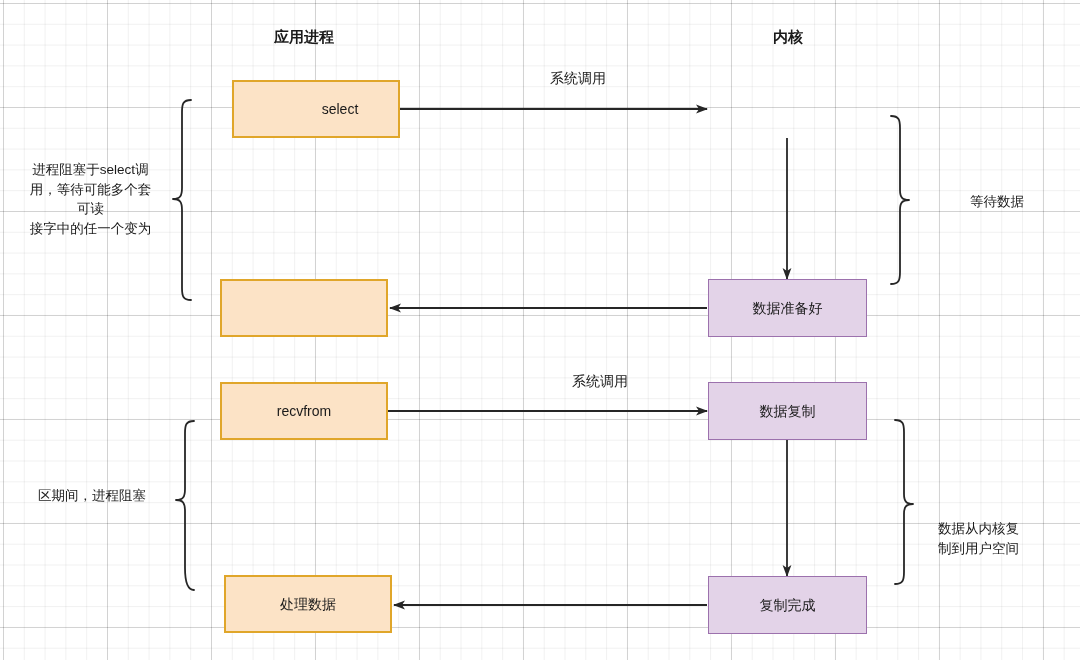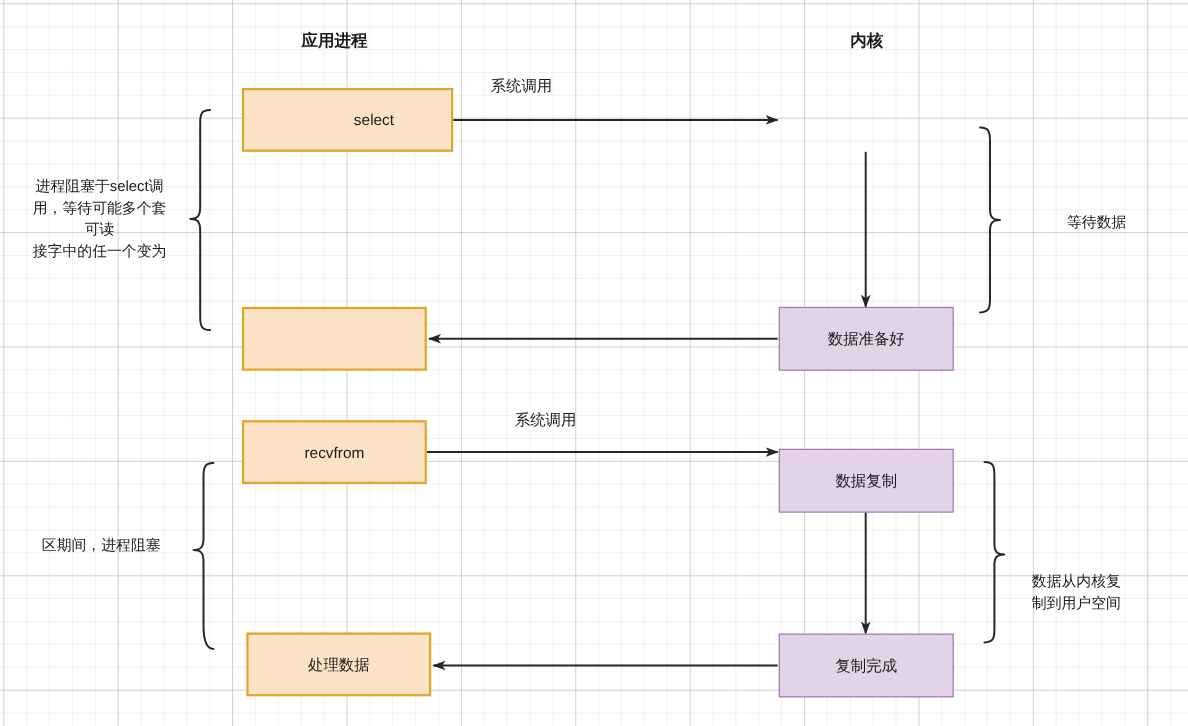--- a/index.html
+++ b/index.html
@@ -62,21 +62,21 @@
   }
   .node.kernel {
     background: #e3d3e8;
     border: 1px solid #9c71ad;
   }
   .edge-label {
     position: absolute;
     font-size: 14px;
     color: #1a1a1a;
     white-space: nowrap;
-    text-align: left;
+    text-align: right;
   }
   .annot {
     position: absolute;
     font-size: 13.5px;
     color: #1a1a1a;
     line-height: 1.45;
     text-align: center;
   }
 </style>
 </head>
@@ -153,32 +153,32 @@
                C 906 504, 904 507, 904 514
                L 904 572
                C 904 580, 903 584, 895 584" fill="none" stroke="#262626" stroke-width="1.8" stroke-linecap="round" stroke-linejoin="round"></path>
     </g>
   </svg>
 
   <div class="col-header" style="left:224px; top:28px; width:160px;">应用进程</div>
 
   <div class="col-header" style="left:708px; top:28px; width:160px;">内核</div>
 
-  <div class="node app" style="left:220px; top:80px; width:192px; height:58px;padding-left:48px;">select</div>
+  <div class="node app" style="left:232px; top:80px; width:168px; height:58px;padding-left:48px;">select</div>
 
   <div class="node app" style="left:220px; top:279px; width:168px; height:58px;"></div>
 
   <div class="node app" style="left:220px; top:382px; width:168px; height:58px;">recvfrom</div>
 
   <div class="node app" style="left:224px; top:575px; width:168px; height:58px;">处理数据</div>
 
 
   <div class="node kernel" style="left:708px; top:279px; width:159px; height:58px;">数据准备好</div>
 
-  <div class="node kernel" style="left:708px; top:382px; width:159px; height:58px;margin-top:26px;">数据复制</div>
+  <div class="node kernel" style="left:708px; top:382px; width:159px; height:58px;">数据复制</div>
 
   <div class="node kernel" style="left:708px; top:576px; width:159px; height:58px;">复制完成</div>
 
   <div class="edge-label" style="left:446px; top:70px; width:160px;">系统调用</div>
 
 
   <div class="edge-label" style="left:468px; top:373px; width:160px;">系统调用</div>
 
   <div class="annot" style="left:8px; top:160px; width:165px;">
     <div>进程阻塞于select调</div>

